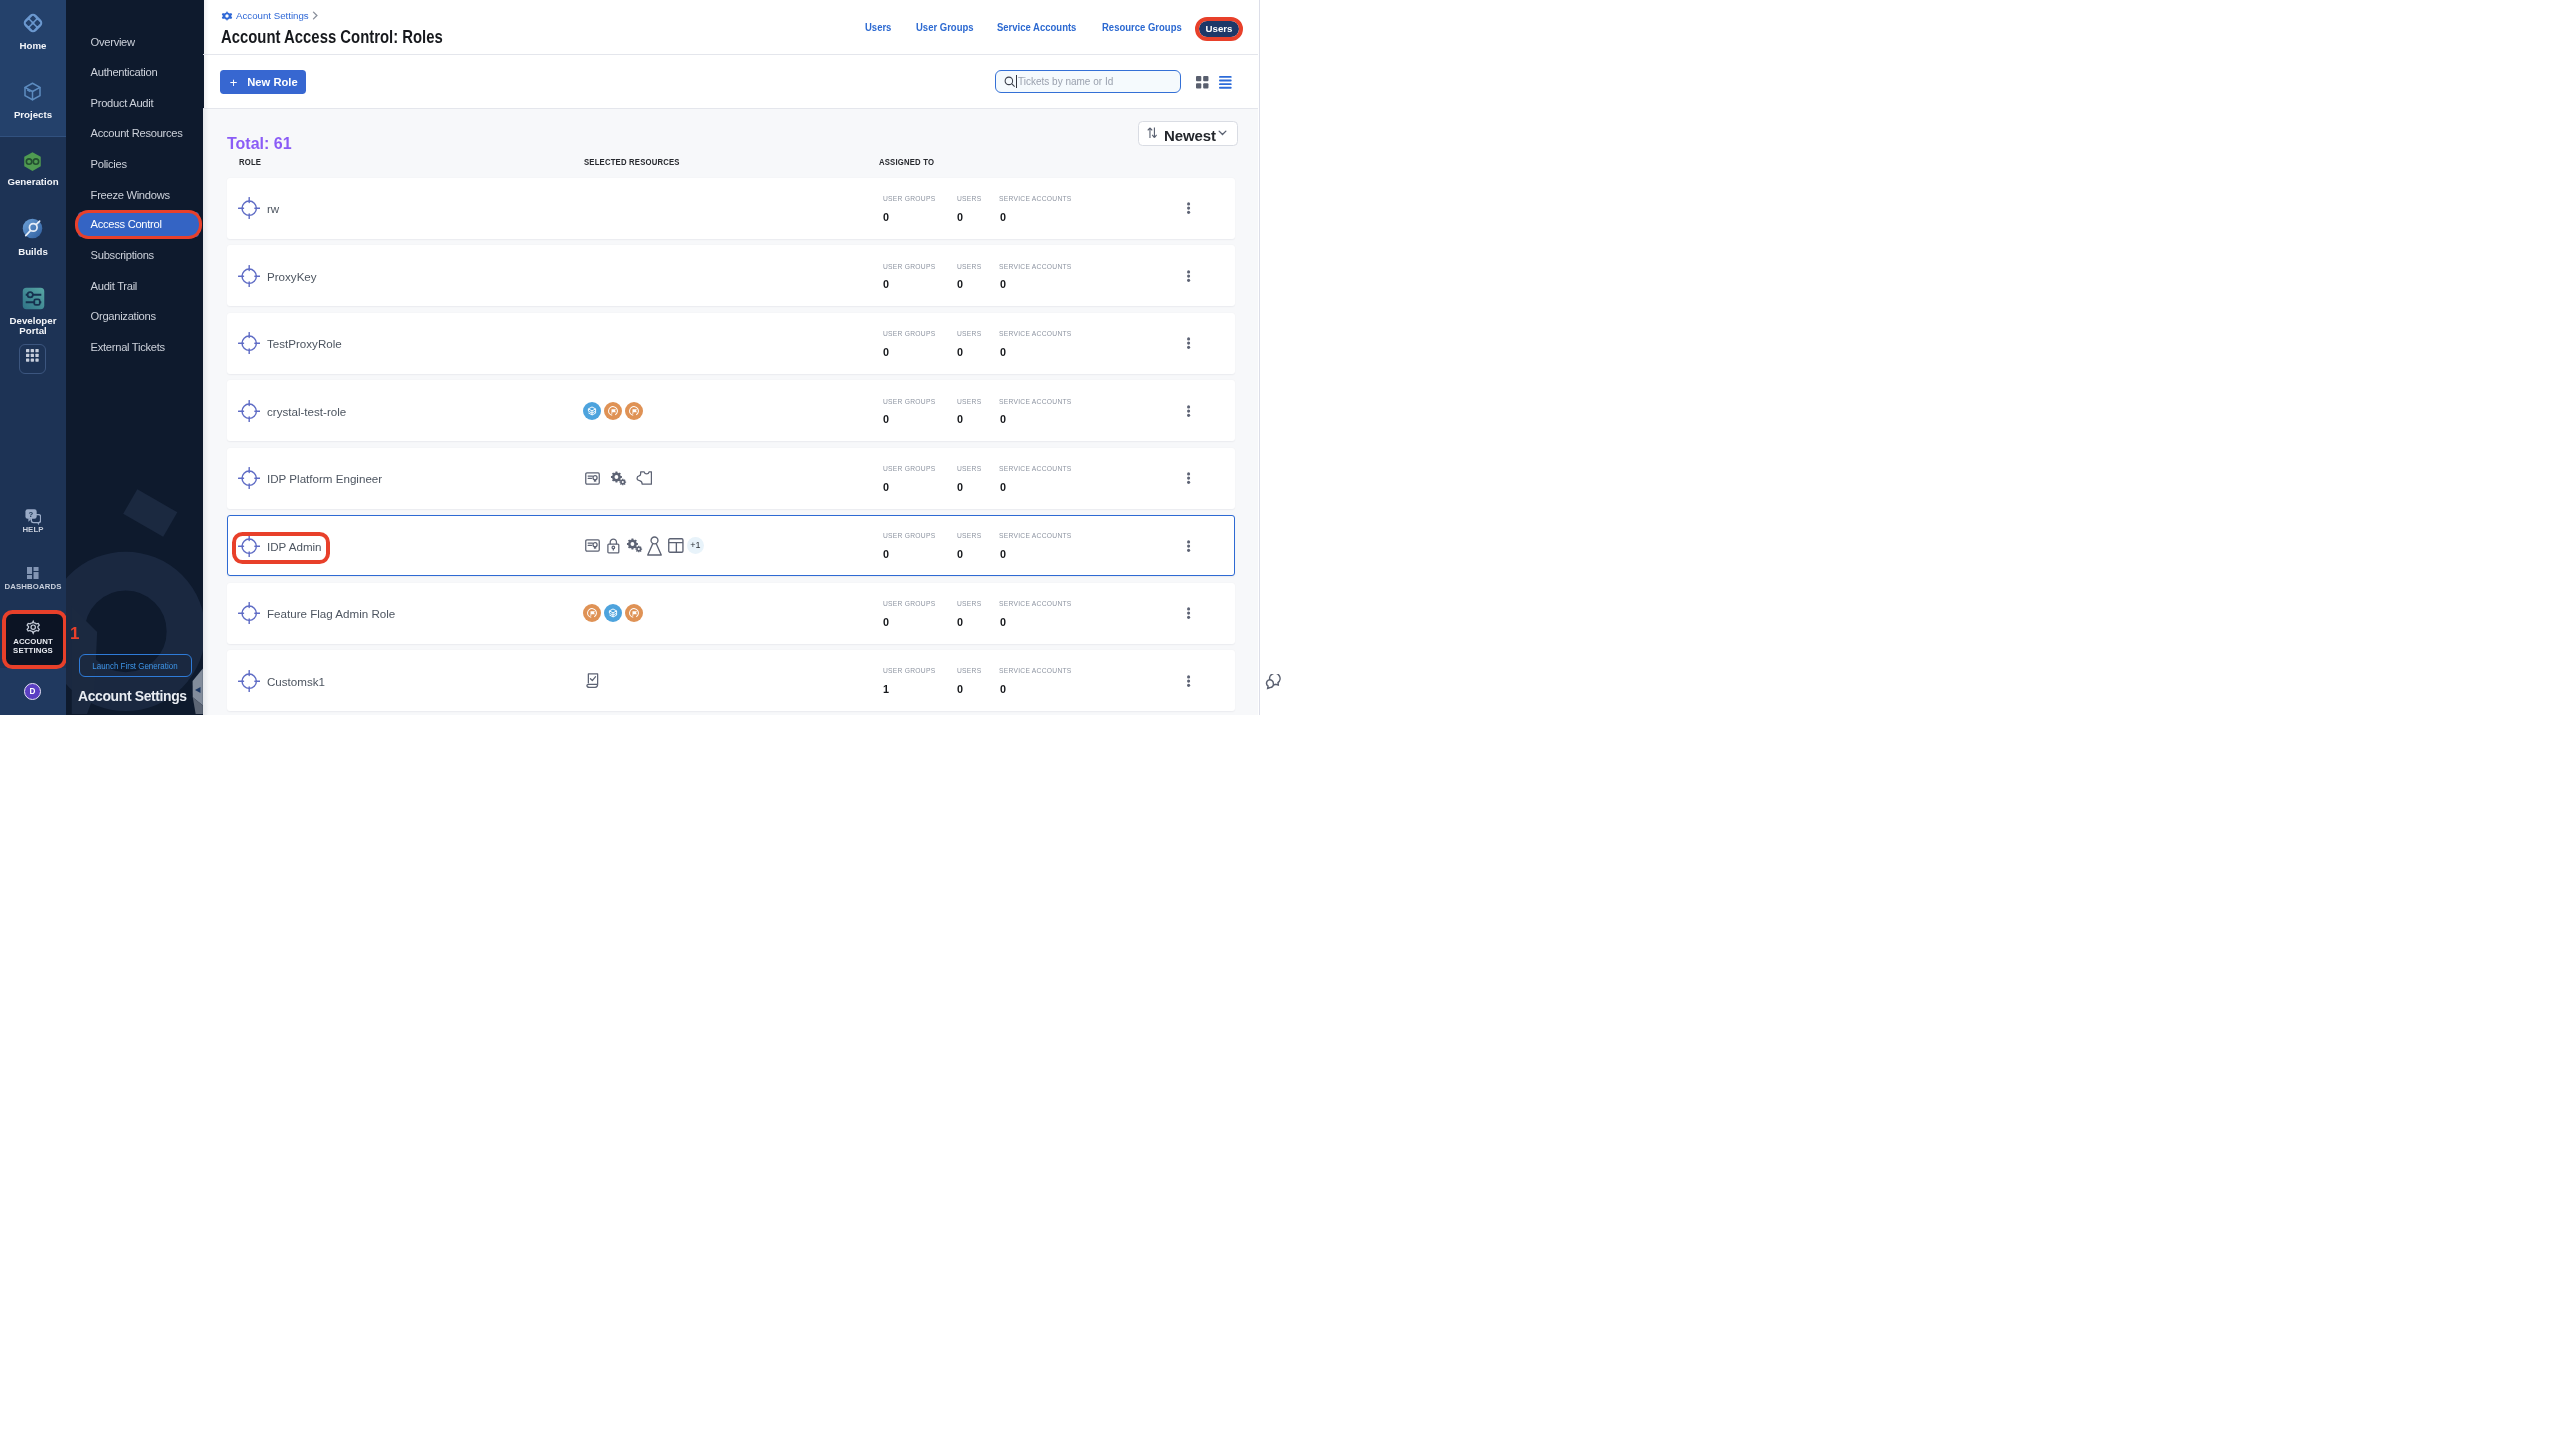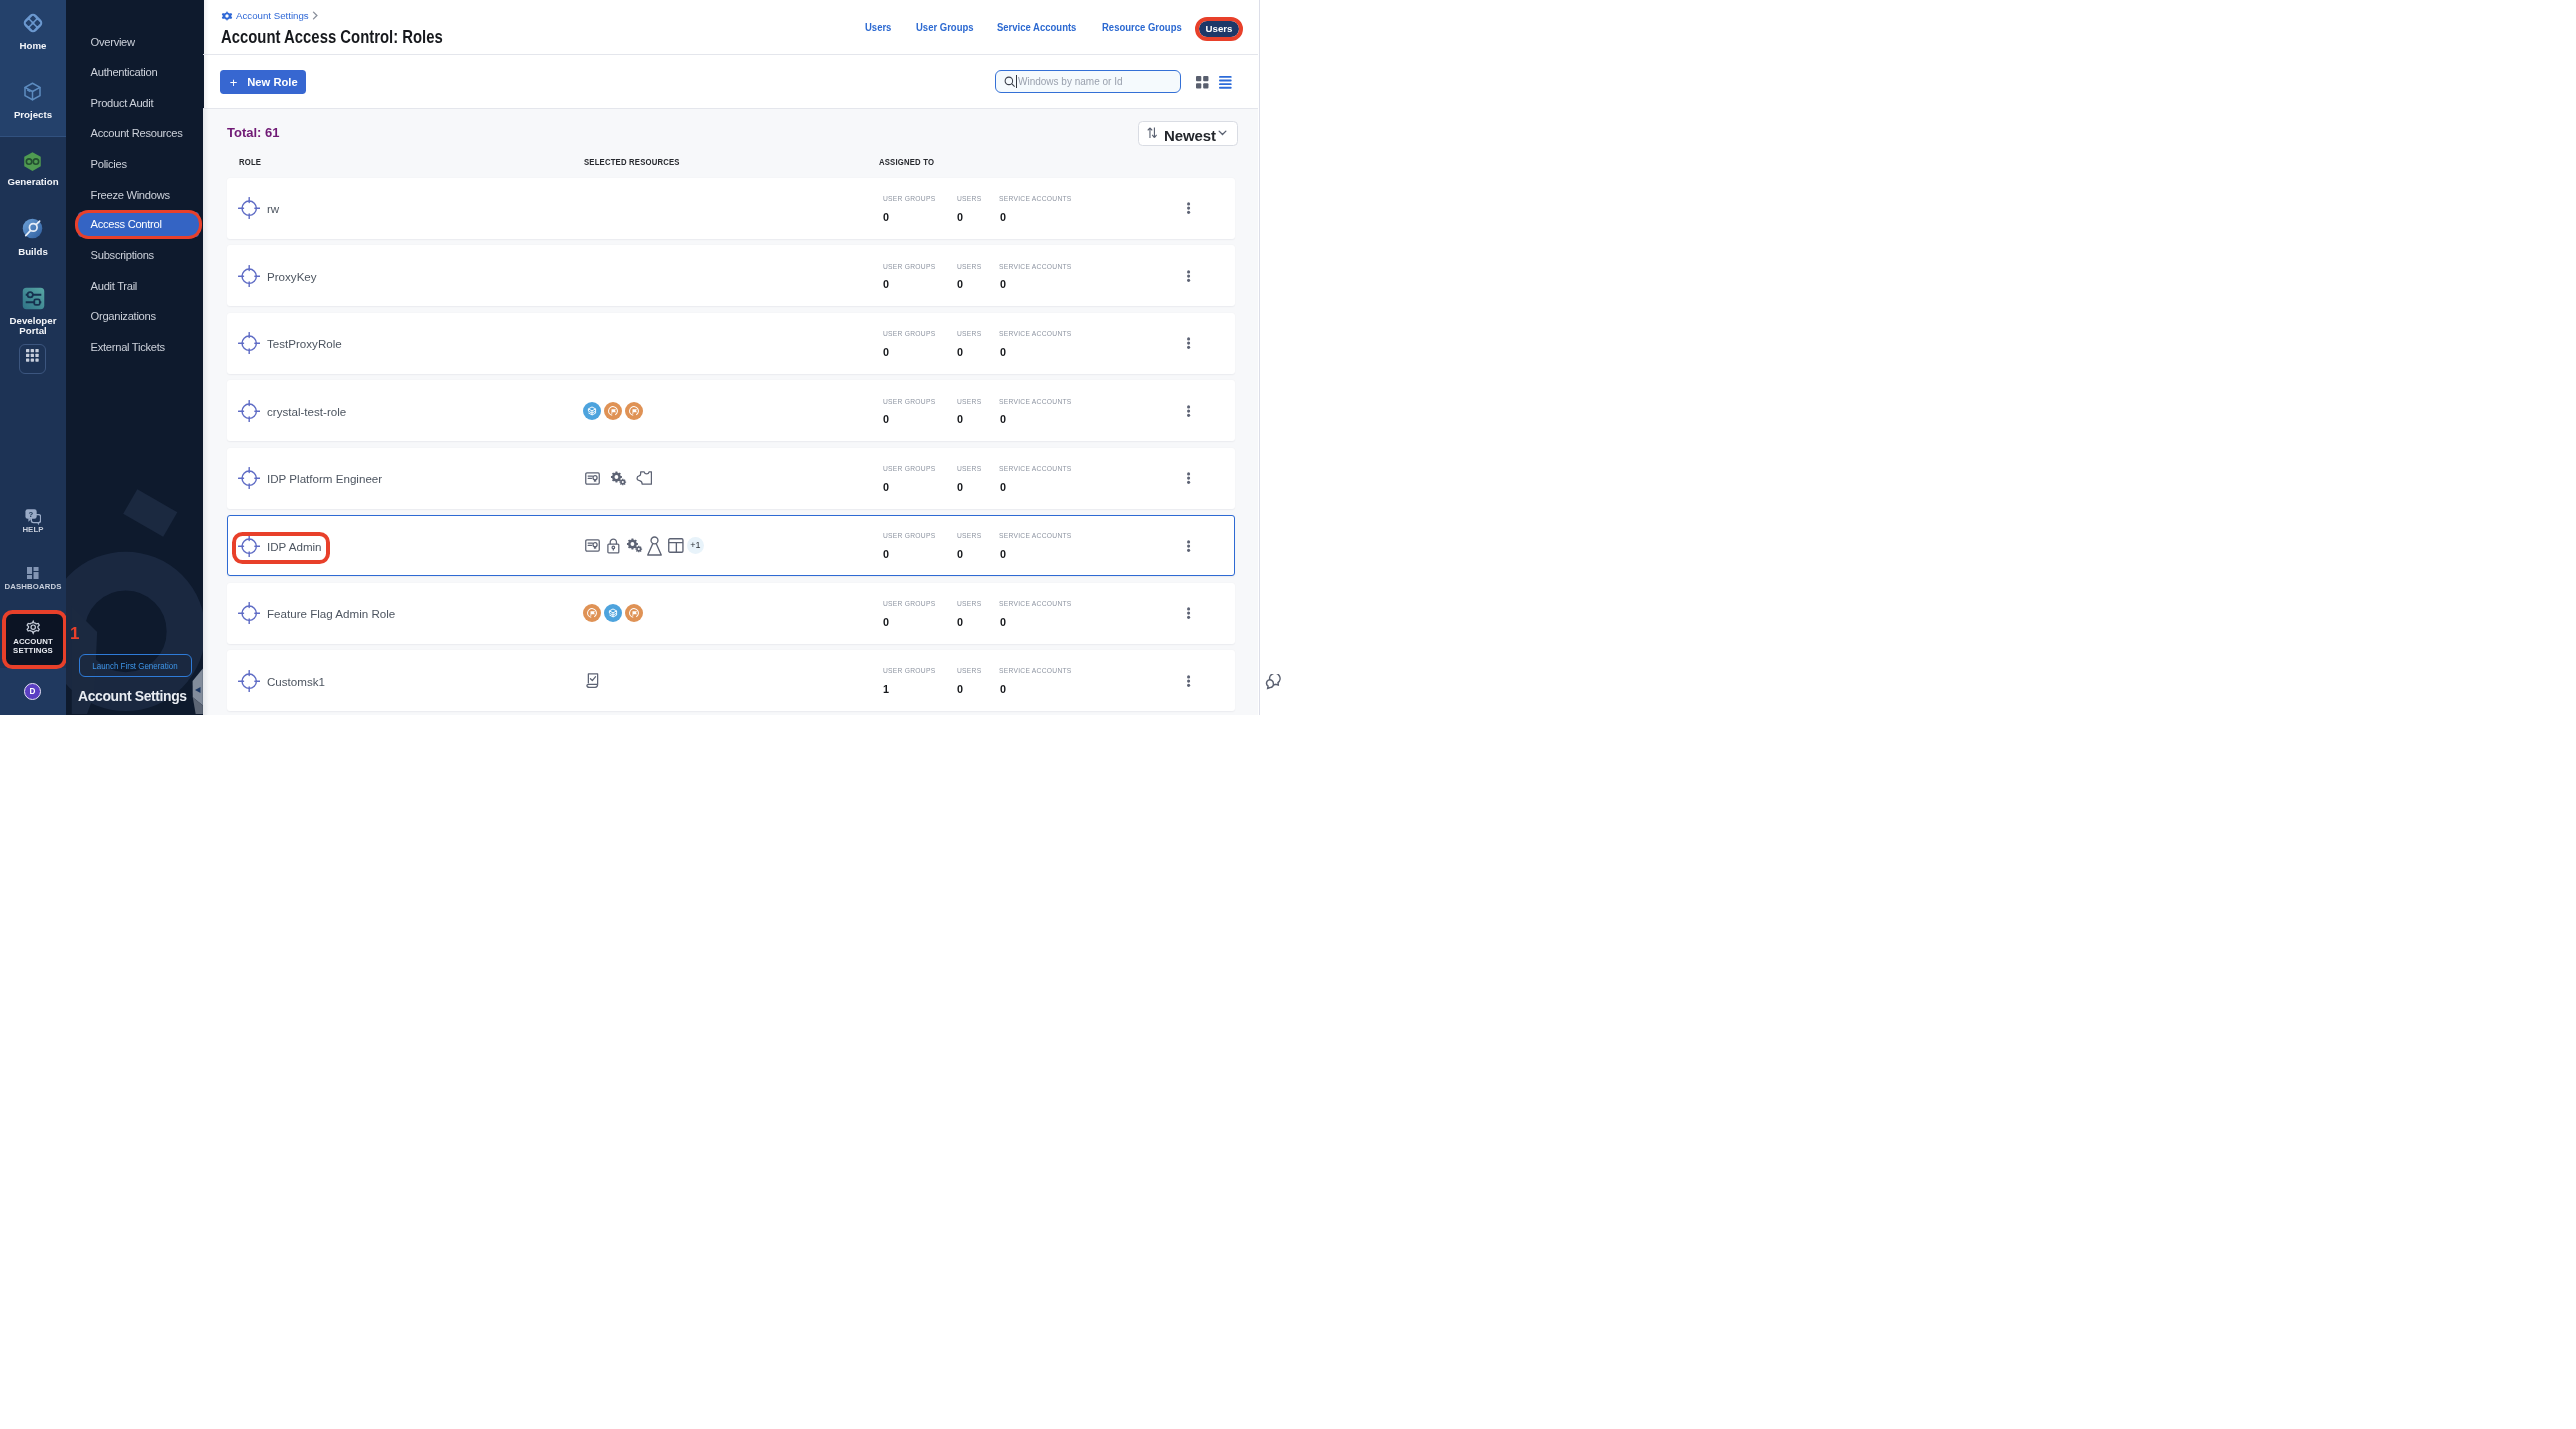--- a/index.html
+++ b/index.html
@@ -186,36 +186,36 @@
 <div class="abs redring" style="left:1195px;top:17px;width:48px;height:24px;border-radius:12px;border-width:4px"></div>
 
 <div class="abs" style="left:220px;top:70px;width:86px;height:24px;background:#3767d1;border-radius:3.7px;color:#fff;font-size:11.2px;font-weight:700;line-height:24px;padding-left:9.7px"><span style="font-weight:400;font-size:13px;vertical-align:-1.1px">+</span><span style="margin-left:10px">New Role</span></div>
 
 <div class="abs" style="left:995px;top:70px;width:186px;height:23px;background:#f5fafd;border:1.3px solid #3470d6;border-radius:6px"></div>
 <svg class="abs" style="left:1004px;top:76px" width="12" height="12" viewBox="0 0 16 16" fill="none" stroke="#3a3f4a" stroke-width="1.4">
     <circle cx="6.5" cy="6.5" r="5"></circle>
     <path d="M10.2 10.2 L14.2 14.2"></path>
   </svg>
 <div class="abs" style="left:1016px;top:75px;width:0.7px;height:12.7px;background:#30343c"></div>
-<div class="abs" style="left:1018px;top:76px;font-size:10px;color:#9aa1ae">Windows by name or Id</div>
+<div class="abs" style="left:1018px;top:76px;font-size:10px;color:#9aa1ae">Tickets by name or Id</div>
 
 <svg class="abs" style="left:1196px;top:76px" width="12.7" height="12.7" viewBox="0 0 17 17" fill="#595f6e">
   <rect x="0" y="0" width="7.1" height="7.1" rx="1.3"></rect>
     <rect x="9.6" y="0" width="7.1" height="7.1" rx="1.3"></rect>
   <rect x="0" y="9.6" width="7.1" height="7.1" rx="1.3"></rect>
     <rect x="9.6" y="9.6" width="7.1" height="7.1" rx="1.3"></rect>
 </svg>
 <svg class="abs" style="left:1219px;top:76px" width="12.7" height="12.7" viewBox="0 0 17 17" fill="#2c6bd9">
   <rect x="0" y="0" width="17" height="2.4" rx="1.2"></rect>
     <rect x="0" y="4.85" width="17" height="2.4" rx="1.2"></rect>
   <rect x="0" y="9.7" width="17" height="2.4" rx="1.2"></rect>
     <rect x="0" y="14.55" width="17" height="2.4" rx="1.2"></rect>
 </svg>
 
-<div class="abs" style="left:227px;top:125px;font-size:13px;font-weight:700;color:#701a75">Total: 61</div>
+<div class="abs" style="left:227px;top:135px;font-size:16px;font-weight:700;color:#8b5cf6">Total: 61</div>
 <div class="abs" style="left:1138px;top:121px;width:100px;height:24.6px;background:#fff;border:0.7px solid #d9dce3;border-radius:4.5px"></div>
 <svg class="abs" style="left:1147px;top:126px" width="10.4" height="13.4" viewBox="0 0 14 18" fill="none" stroke="#596070" stroke-width="1.5">
   <path d="M4 16 L4 2.5 M4 2.5 L1 6 M4 2.5 L7 6"></path>
   <path d="M10 2 L10 15.5 M10 15.5 L7 12 M10 15.5 L13 12"></path>
 </svg>
 <div class="abs" style="left:1164px;top:127px;font-size:15px;font-weight:700;color:#24272c;letter-spacing:-0.1px">Newest</div>
 <svg class="abs" style="left:1218px;top:130px" width="9" height="6" viewBox="0 0 12 8" fill="none" stroke="#596070" stroke-width="1.8" stroke-linecap="round">
     <path d="M1.5 1.5 L6 6 L10.5 1.5"></path>
   </svg>
 

